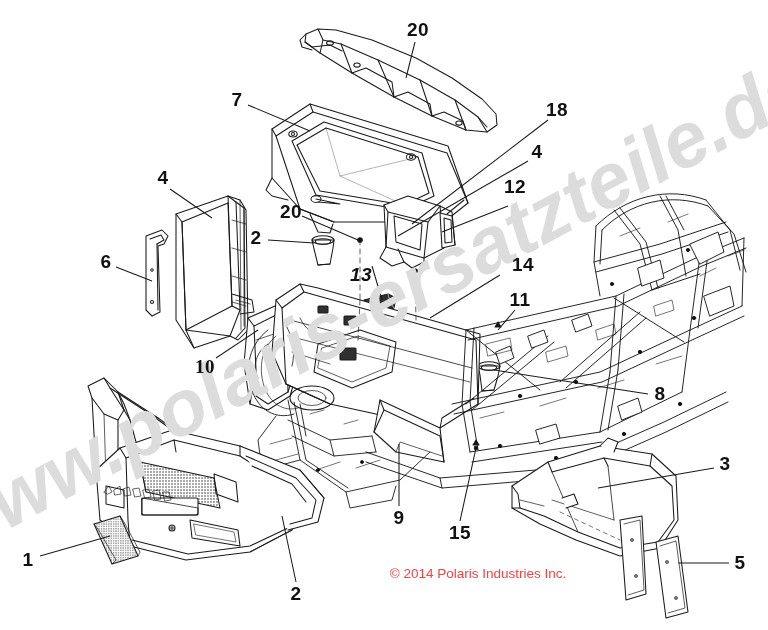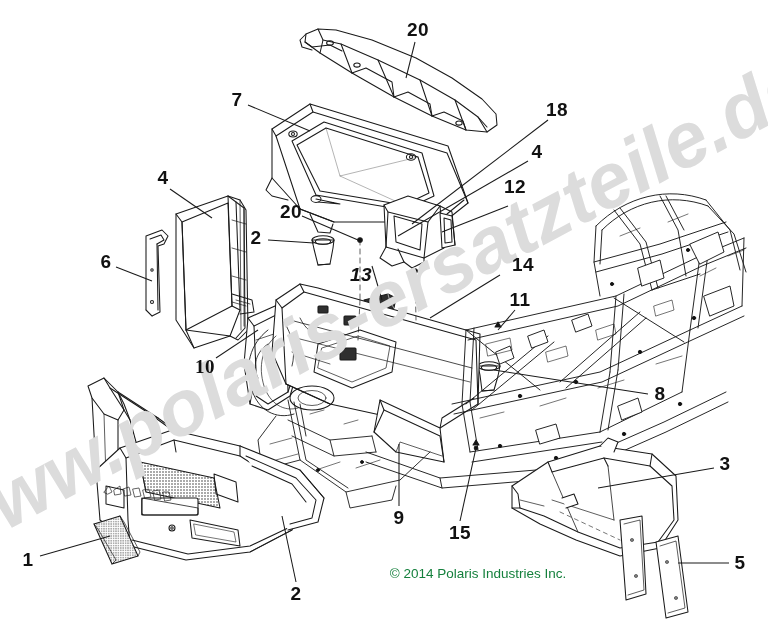--- a/index.html
+++ b/index.html
@@ -6,21 +6,21 @@
   body{width:768px;height:630px;overflow:hidden;
        font-family:"Liberation Sans", sans-serif;}
   #stage{position:relative;width:768px;height:630px;background:#ffffff;overflow:hidden;}
   #artwork{position:absolute;inset:0;}
   #wm{position:absolute;inset:0;pointer-events:none;}
   .callout{position:absolute;font-family:"Liberation Sans", sans-serif;
            font-size:19px;font-weight:700;color:#111;letter-spacing:.5px;
            transform:translate(-50%,-50%);white-space:nowrap;}
   #copyright{position:absolute;left:478px;top:573px;transform:translate(-50%,-50%);
              font-family:"Liberation Sans", sans-serif;font-size:13.5px;
-             color:#15803d;white-space:nowrap;}
+             color:#ef4444;white-space:nowrap;}
 </style>
 </head>
 <body>
 
 <div id="stage">
 
   <svg id="artwork" viewBox="0 0 768 630" width="768" height="630">
     <defs>
       <pattern id="mesh" width="3" height="3" patternUnits="userSpaceOnUse">
         <rect width="3" height="3" fill="#fff"></rect>

